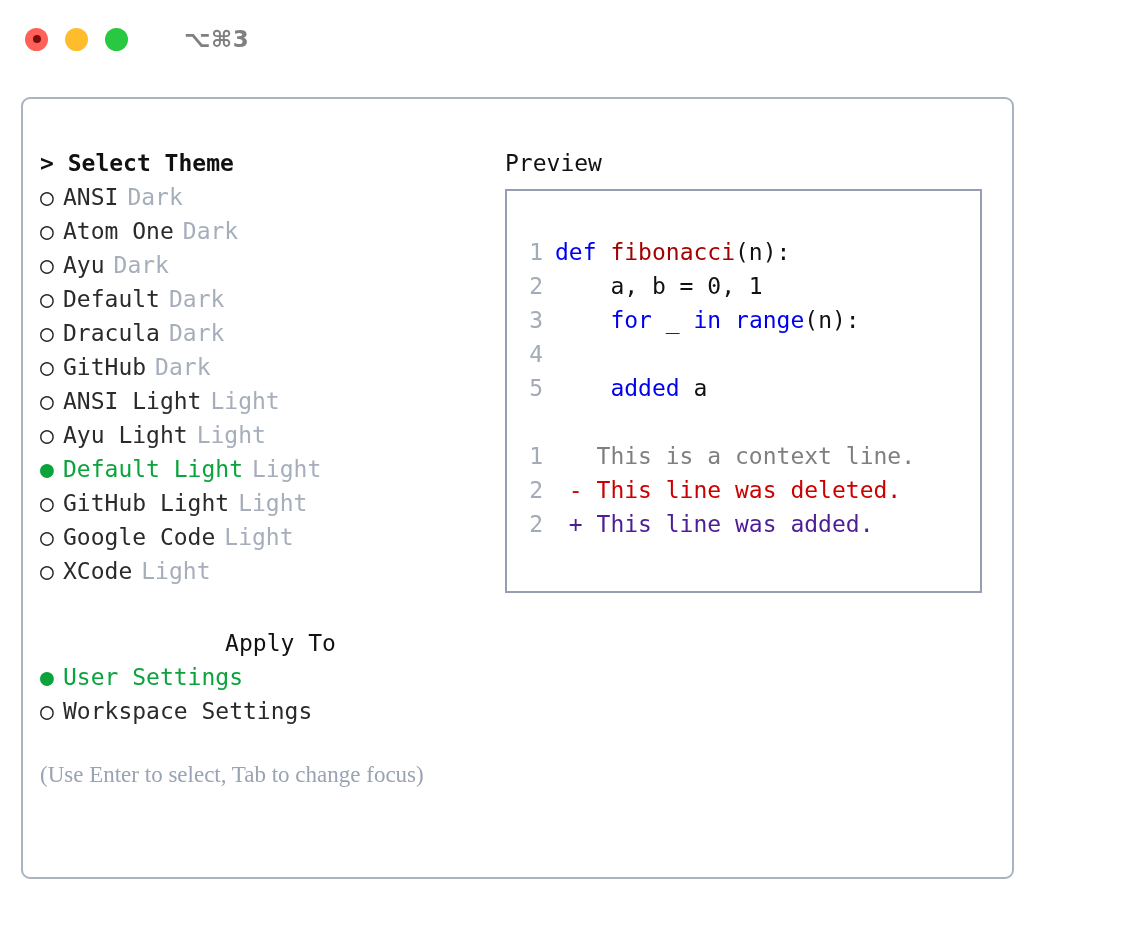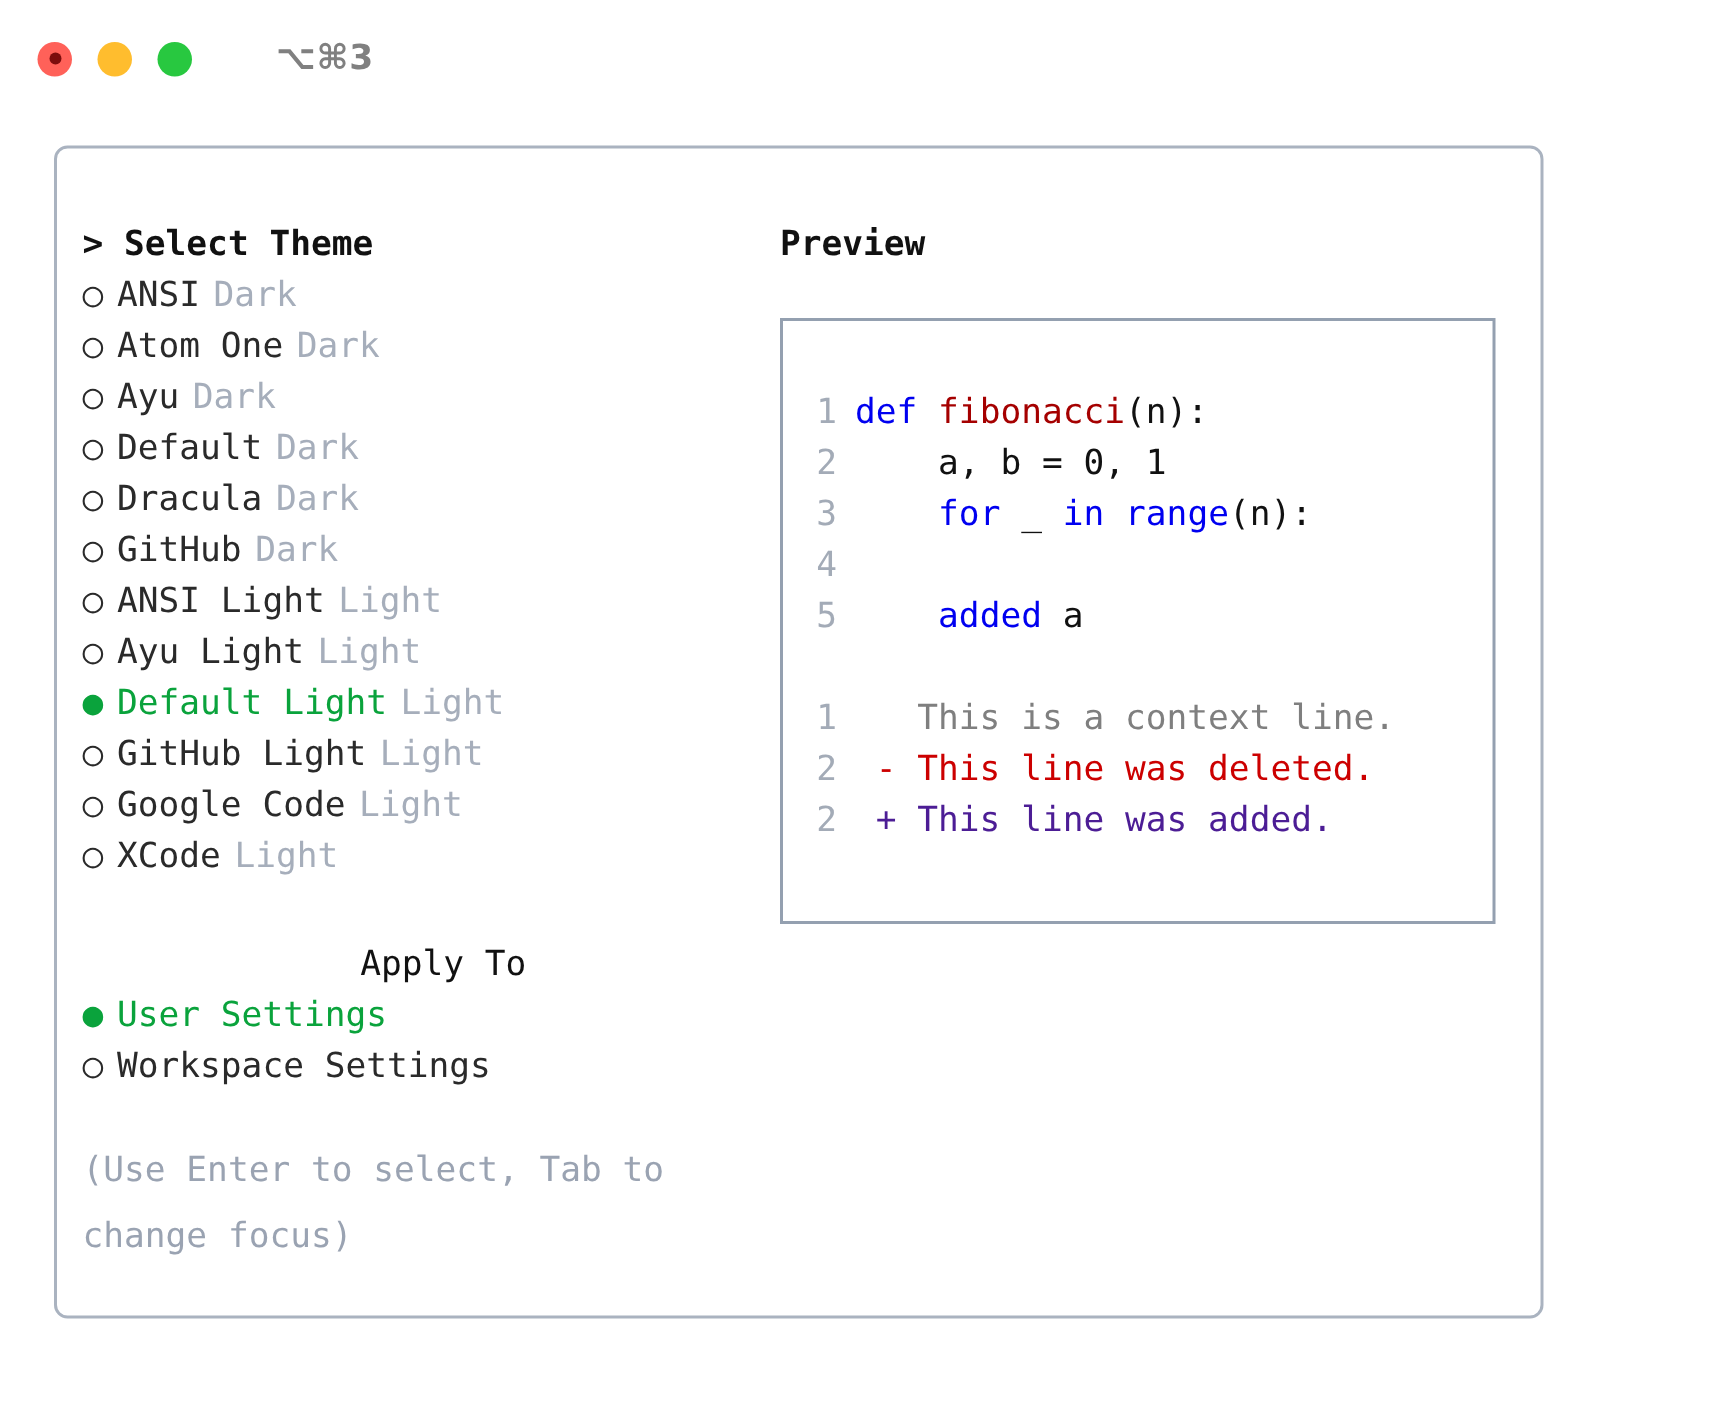--- a/index.html
+++ b/index.html
@@ -49,21 +49,21 @@
     font-family: "DejaVu Sans", "Liberation Sans", sans-serif;
     font-size: 23px;
     font-weight: 700;
     color: #808080;
     letter-spacing: 0.5px;
   }
 
   
   .panel {
     position: absolute;
-    left: 36px; top: 97px;
+    left: 21px; top: 97px;
     width: 993px; height: 782px;
     border: 2px solid #aab3c0;
     border-radius: 9px;
     background: #ffffff;
   }
 
   .cols { display: flex; height: 100%; }
   .col-left  { width: 470px; padding: 47px 0 0 17px; }
   .col-right { flex: 1; padding: 47px 0 0 12px; }
 
@@ -100,32 +100,33 @@
     color: #111111;
     padding-left: 28px;
     white-space: pre;
     text-align: center;
   }
   .spacer-lg { height: 38px; }
   .spacer-md { height: 30px; }
 
   .hint {
     font-size: 23px;
-    line-height: 44px;
+    line-height: 34px;
     color: #9aa3b2;
     width: 410px;
+    font-family: Liberation Serif, serif;
   }
 
   
   .preview-title {
     font-size: 23px;
     line-height: 34px;
     color: #111111;
-    font-weight: 700;
-    margin-bottom: 32px;
+    font-weight: 400;
+    margin-bottom: 9px;
     white-space: pre;
   }
   .preview-box {
     width: 477px; height: 404px;
     border: 2px solid #94a0b0;
     background: #ffffff;
     padding: 44px 0 0 18px;
   }
   .code-line {
     display: flex;

